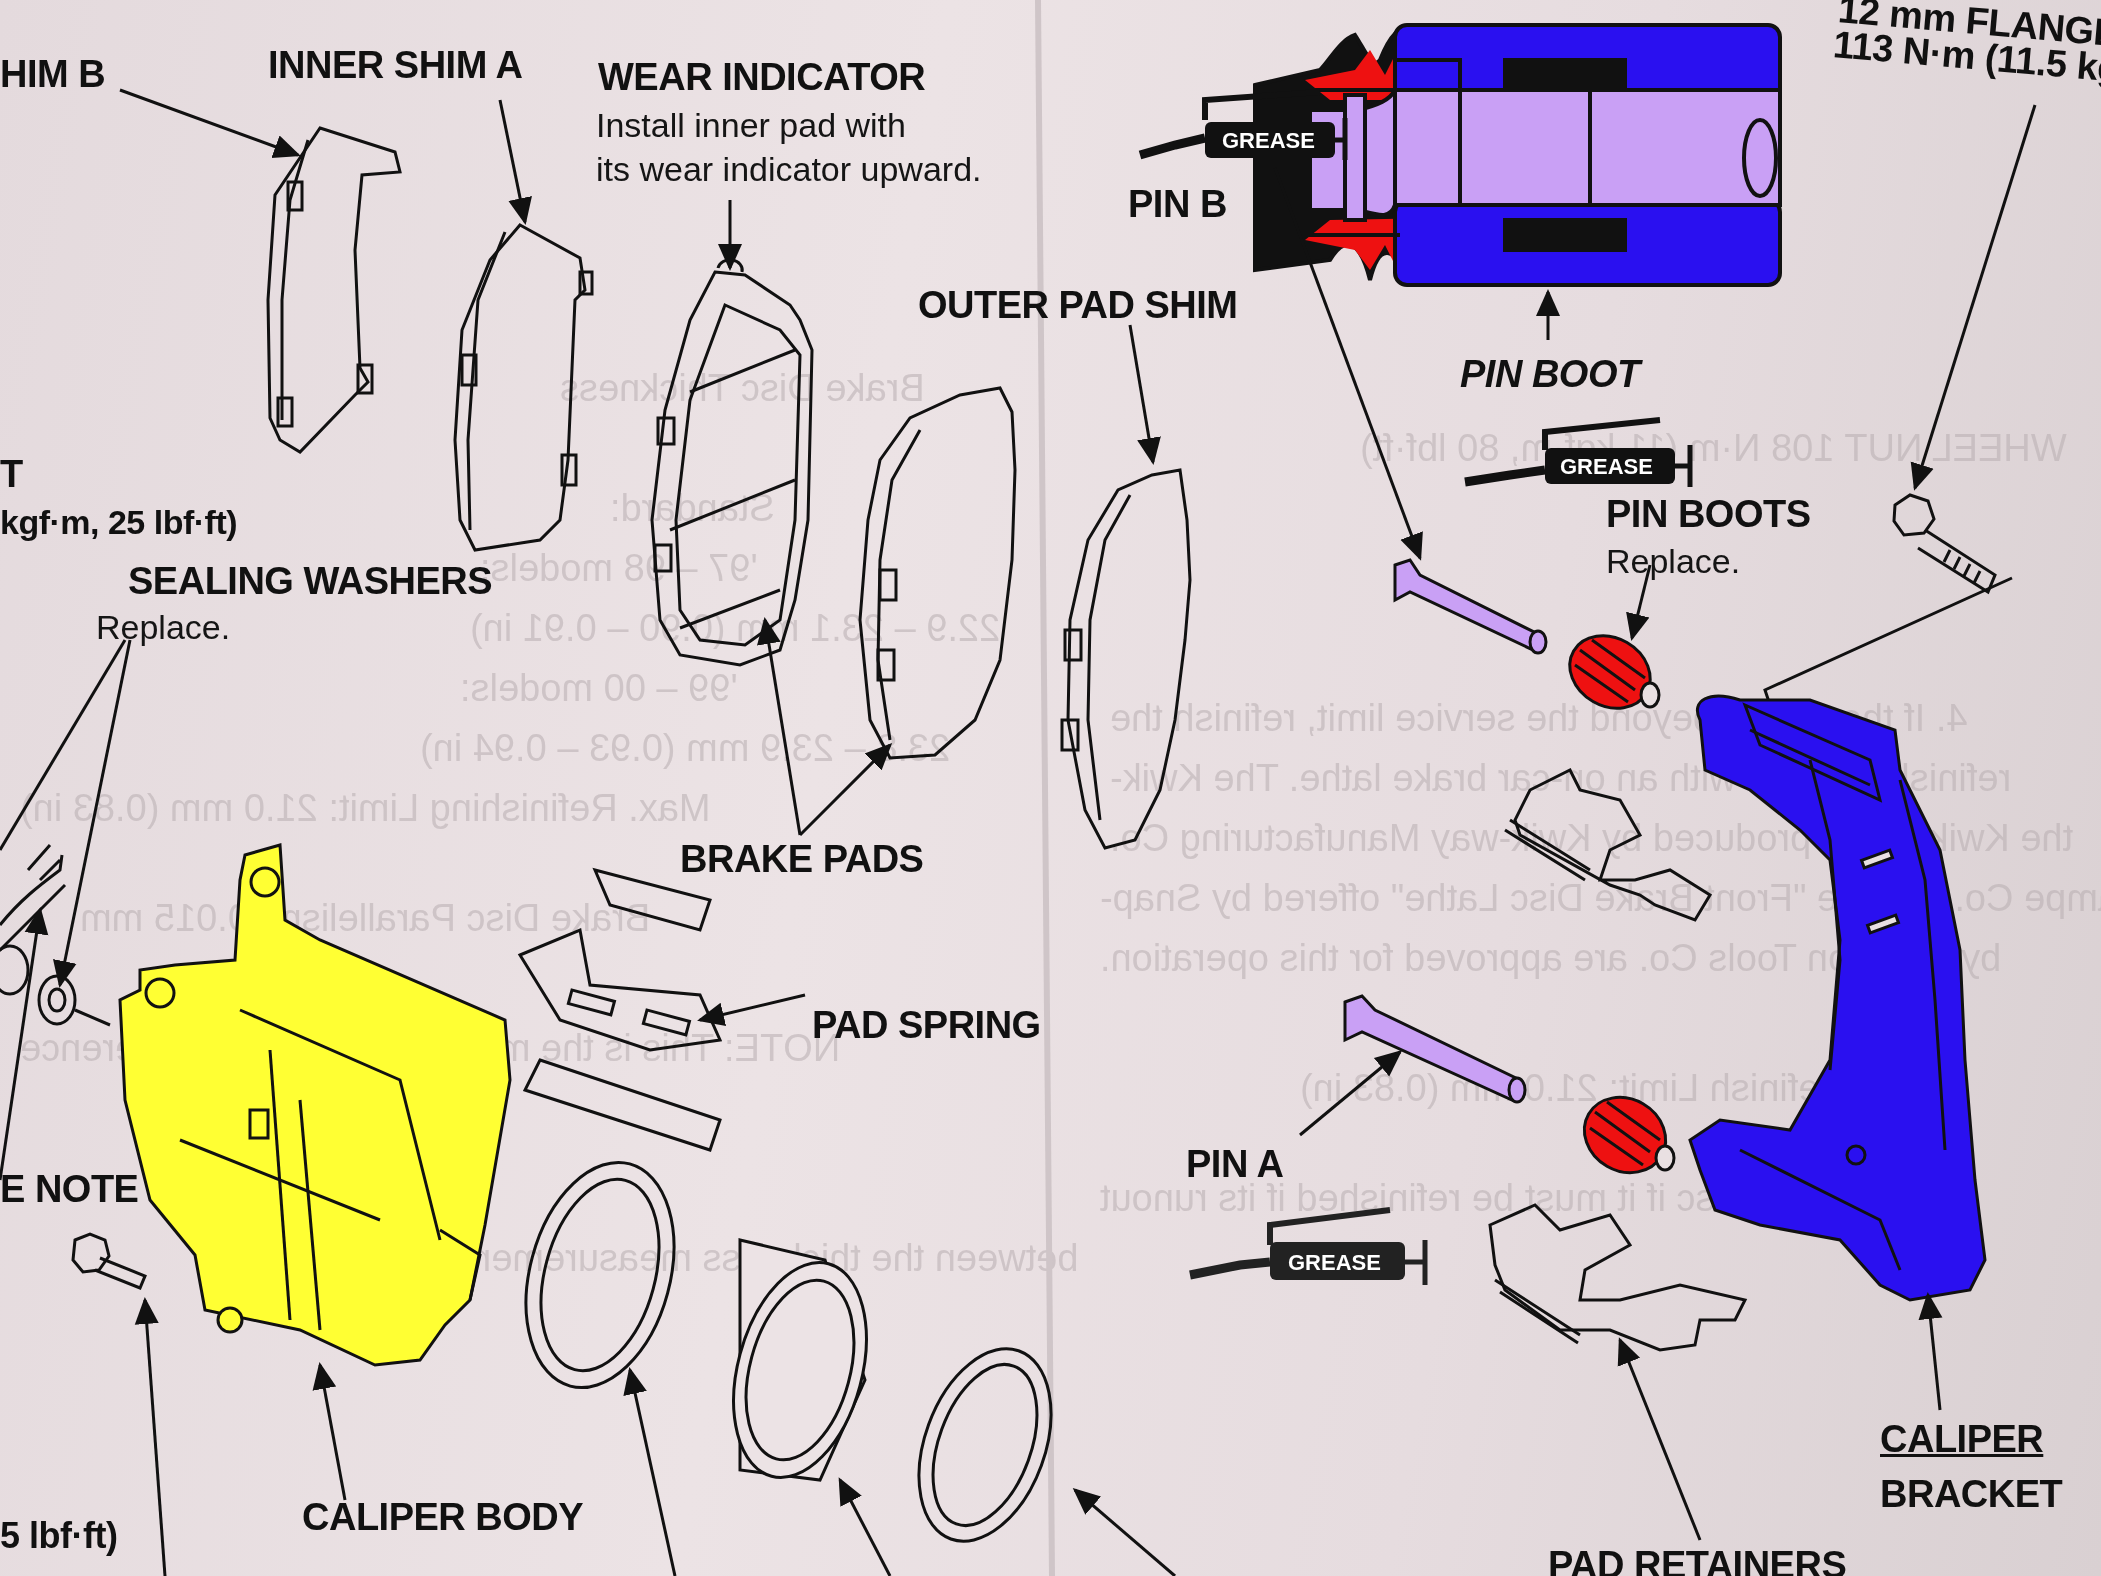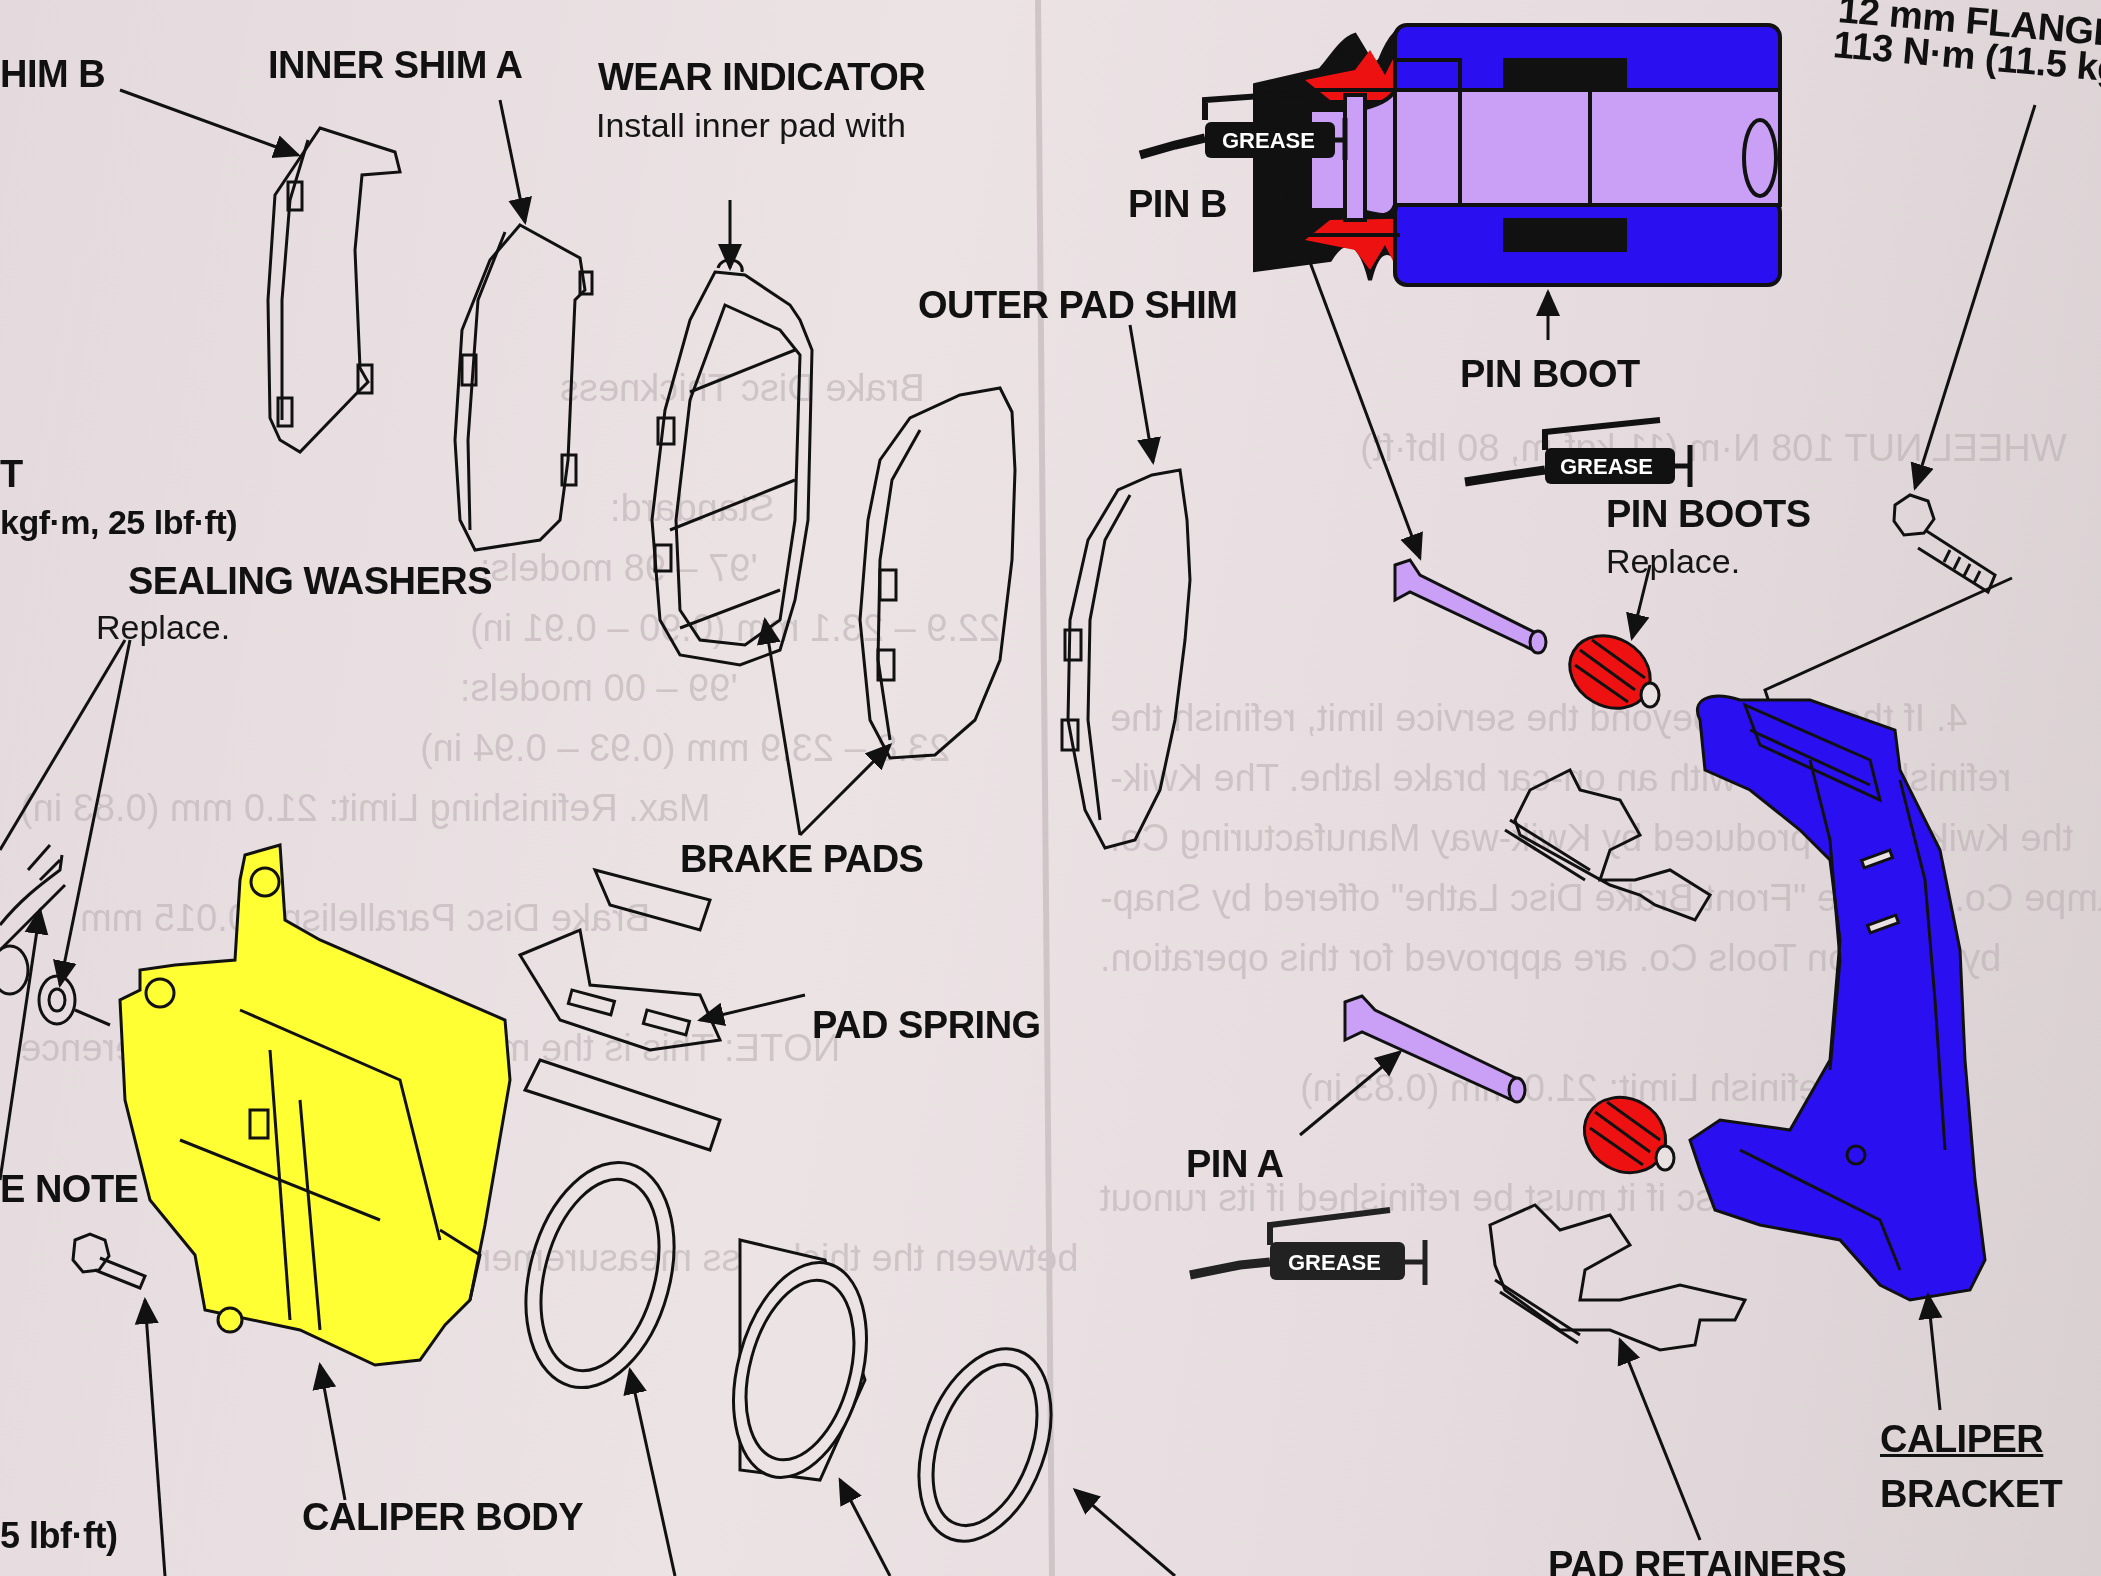--- a/index.html
+++ b/index.html
@@ -256,23 +256,24 @@
       <line x1="130" y1="640" x2="60" y2="985" marker-end="url(#ah)"></line>
       <line x1="125" y1="640" x2="0" y2="850"></line>
       <line x1="0" y1="1180" x2="40" y2="910" marker-end="url(#ah)"></line>
     </g>
   </svg>
 
   <div class="lbl" style="left:0px;top:55px;">HIM B</div>
   <div class="lbl" style="left:268px;top:46px;">INNER SHIM A</div>
   <div class="lbl" style="left:598px;top:58px;">WEAR INDICATOR</div>
   <div class="note" style="left:596px;top:104px;">Install inner pad with</div>
+  <div class="note" style="left:596px;top:148px;">its wear indicator upward.</div>
 
   <div class="lbl" style="left:1128px;top:185px;">PIN B</div>
-  <div class="lbl" style="left:1460px;top:355px;">PIN BOOT</div>
+  <div class="lbl" style="left:1460px;top:355px;font-style:italic;">PIN BOOT</div>
   <div class="lbl" style="left:1840px;top:-10px;transform:rotate(5deg);transform-origin:left top;">12 mm FLANGE</div>
   <div class="lbl" style="left:1835px;top:25px;transform:rotate(5deg);transform-origin:left top;font-weight:bold;">113 N·m (11.5 kg</div>
 
   <div class="lbl" style="left:918px;top:286px;">OUTER PAD SHIM</div>
   <div class="lbl" style="left:1606px;top:495px;">PIN BOOTS</div>
   <div class="note" style="left:1606px;top:540px;">Replace.</div>
 
   <div class="lbl" style="left:0px;top:455px;">T</div>
   <div class="lbl" style="left:0px;top:505px;font-size:34px;">kgf·m, 25 lbf·ft)</div>
   <div class="lbl" style="left:98px;top:562px;margin-left:30px;">SEALING WASHERS</div>

